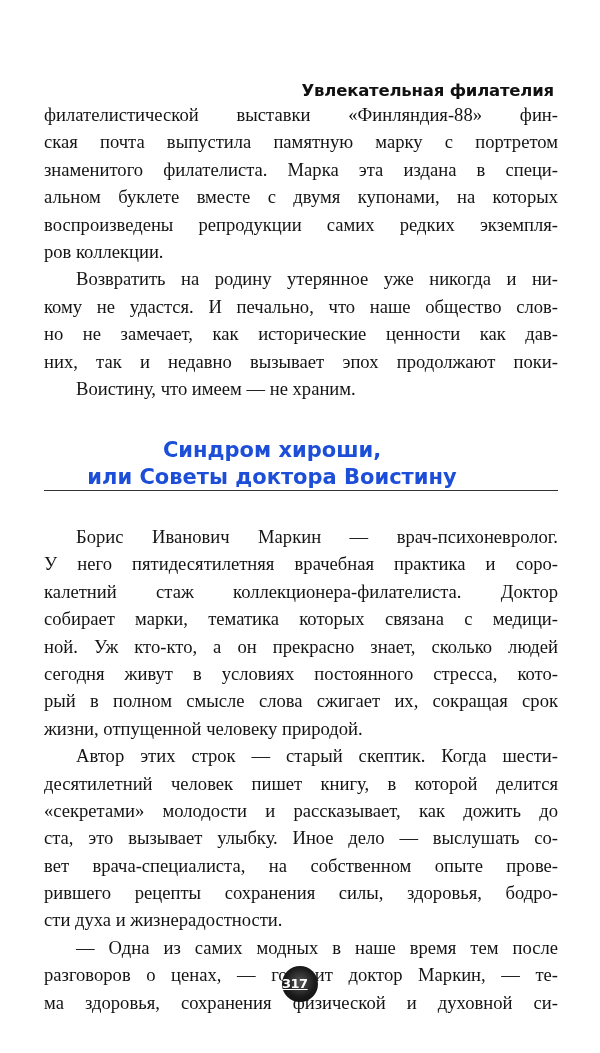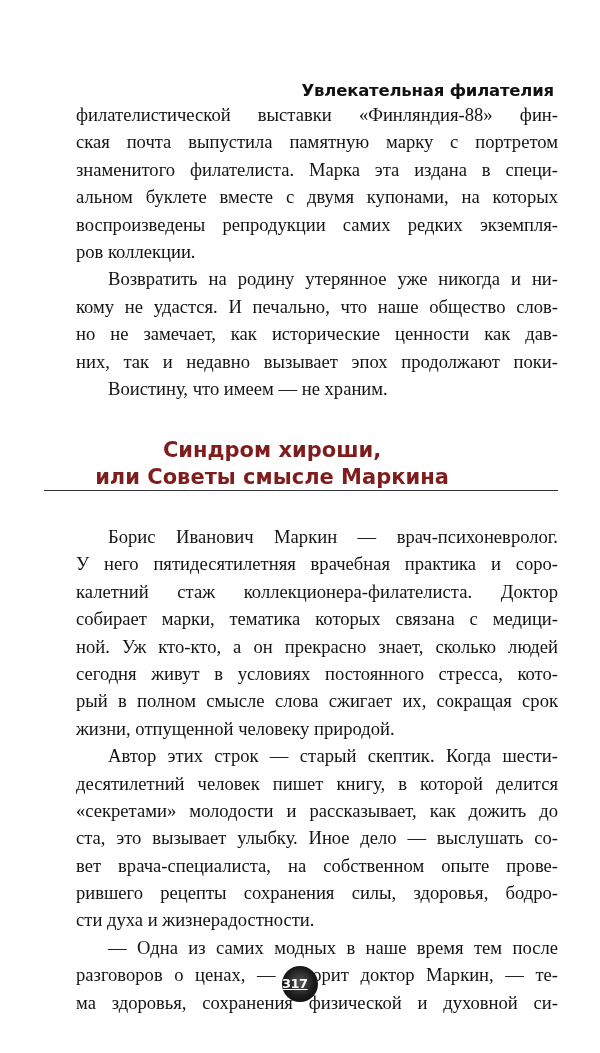--- a/index.html
+++ b/index.html
@@ -38,40 +38,39 @@
       margin: 0;
       text-align: justify;
       text-align-last: auto;
     }
     .line {
       display: block;
       text-align: justify;
       text-align-last: justify;
       white-space: nowrap;
       height: 27.4px;
-      margin-left: 32px;
     }
     .line.last {
       text-align-last: left;
     }
     .line.indent {
       padding-left: 32px;
     }
     #block-1 { top: 101px; }
     .section-title {
       position: absolute;
       top: 437px;
       left: 0;
       width: 544px;
       text-align: center;
       font-family: "DejaVu Sans", sans-serif;
       font-weight: bold;
       font-size: 21px;
       line-height: 27px;
-      color: #7f1d1d;
+      color: #1d4ed8;
     }
     .section-rule {
       position: absolute;
       top: 490px;
       left: 44px;
       width: 514px;
       height: 0;
       border-top: 1.5px solid #333;
     }
     #block-3 { top: 523px; }
@@ -116,21 +115,21 @@
     <span class="line">них, так и недавно вызывает эпох продолжают поки-</span>
   </p>
 
   <p>
     <span class="line indent last">Воистину, что имеем — не храним.</span>
   </p>
 </div>
 
 <div class="section-title">
   <div>Синдром хироши,</div>
-  <div>или Советы смысле Маркина</div>
+  <div>или Советы доктора Воистину</div>
 </div>
 <div class="section-rule"></div>
 
 <div class="text-block" id="block-3">
 
   <p>
     <span class="line indent">Борис Иванович Маркин — врач-психоневролог.</span>
     <span class="line">У него пятидесятилетняя врачебная практика и соро-</span>
     <span class="line">калетний стаж коллекционера-филателиста. Доктор</span>
     <span class="line">собирает марки, тематика которых связана с медици-</span>

